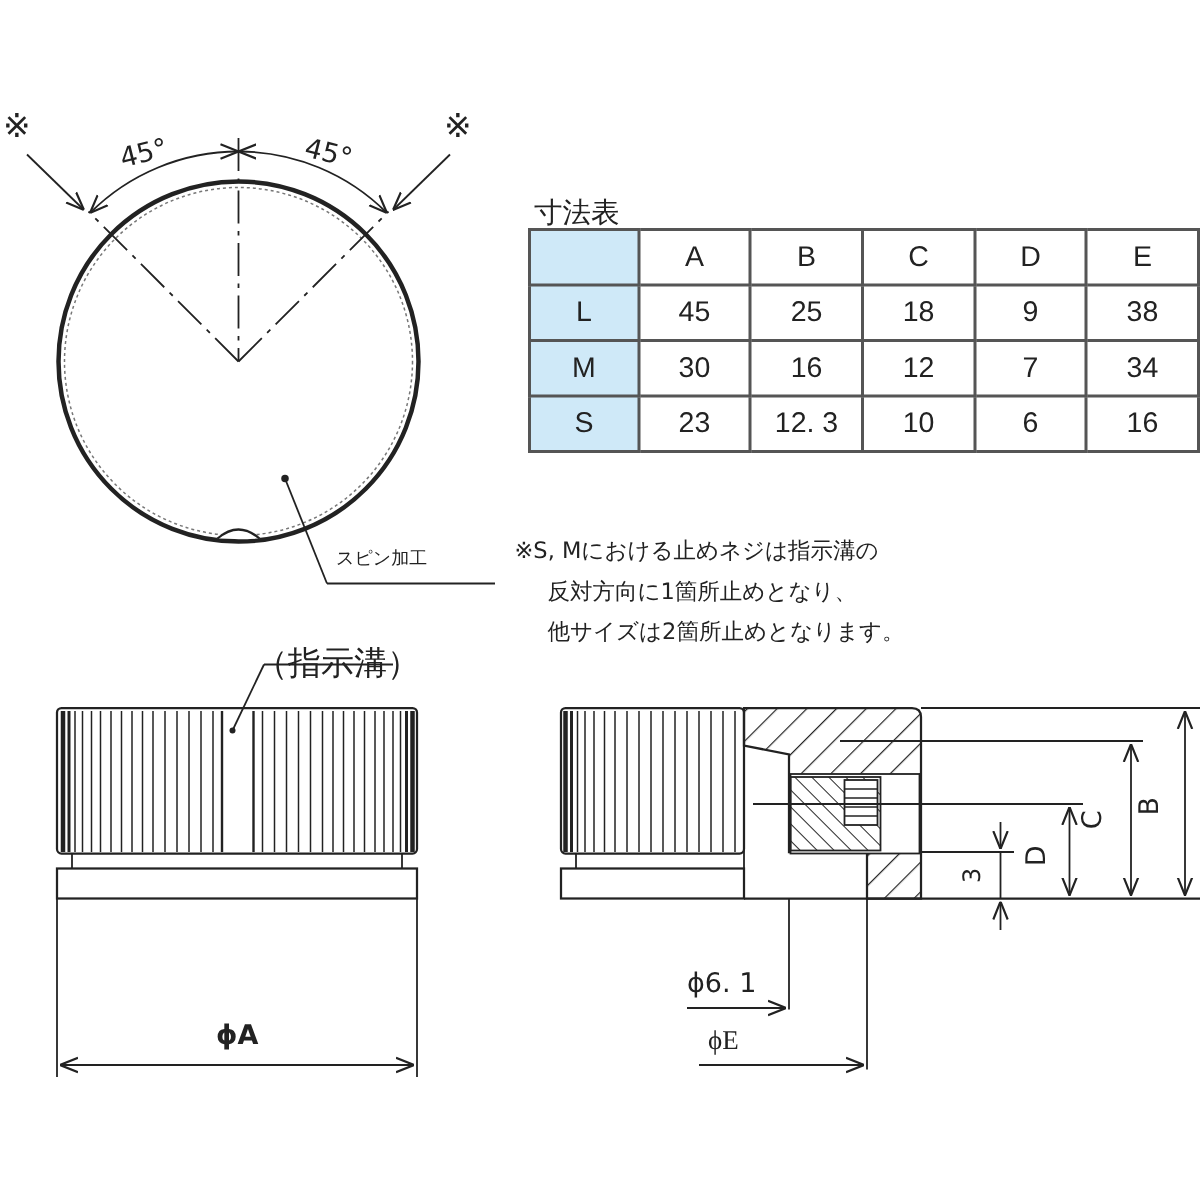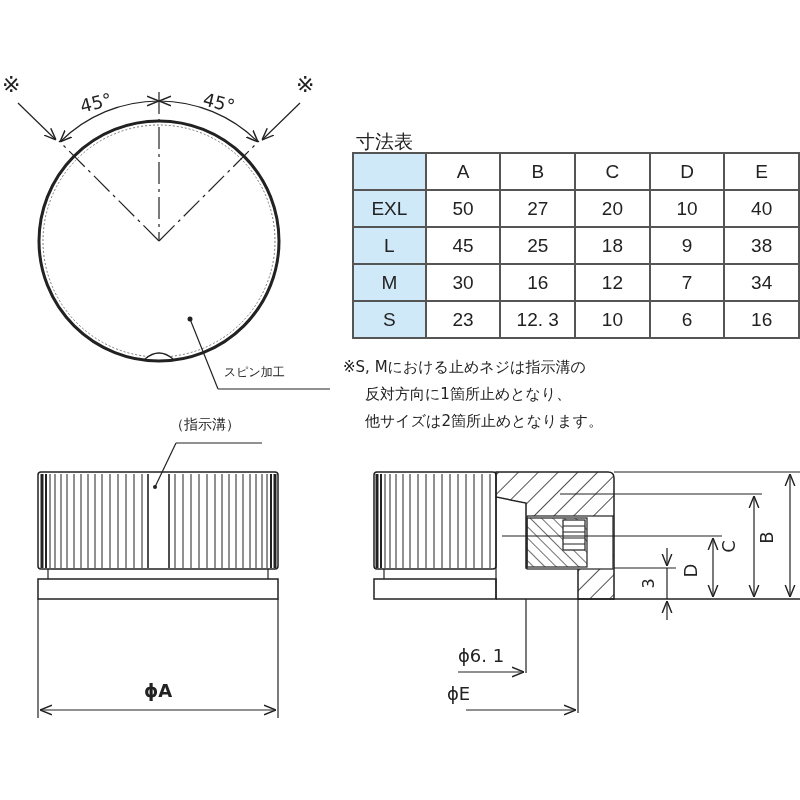--- a/index.html
+++ b/index.html
@@ -162,50 +162,42 @@
     <line x1="466" y1="710" x2="576" y2="710" stroke="#222" stroke-width="1.2" marker-end="url(#arr)"></line>
   </g>
 </svg>
 
 <span class="txt" style="left:2px;top:72px;font-size:22px;">※</span>
 <span class="txt" style="left:296px;top:72px;font-size:22px;">※</span>
 <span class="txt" style="left:80px;top:92px;font-size:18px;transform:rotate(-14deg);">45°</span>
 <span class="txt" style="left:203px;top:92px;font-size:18px;transform:rotate(14deg);">45°</span>
 <span class="txt" style="left:224px;top:364px;font-size:12px;">スピン加工</span>
 
-<span class="txt" style="left:170px;top:416px;font-size:14px;">（指示溝）</span>
+<span class="txt" style="left:170px;top:427px;font-size:22px;">（指示溝）</span>
 <span class="txt" style="left:144px;top:680px;font-size:18px;font-weight:bold;">ϕA</span>
 
 <span class="txt" style="left:458px;top:645px;font-size:18px;">ϕ6. 1</span>
-<span class="txt" style="left:447px;top:683px;font-size:18px;">ϕE</span>
+<span class="txt" style="left:472px;top:683px;font-size:18px;font-family:Liberation Serif, serif;">ϕE</span>
 <span class="txt" style="left:760px;top:527px;font-size:18px;transform:rotate(-90deg);">B</span>
 <span class="txt" style="left:722px;top:536px;font-size:18px;transform:rotate(-90deg);">C</span>
 <span class="txt" style="left:684px;top:560px;font-size:18px;transform:rotate(-90deg);">D</span>
 <span class="txt" style="left:643px;top:574px;font-size:16px;transform:rotate(-90deg);">3</span>
 
 <span class="txt title">寸法表</span>
 <table class="dim">
   <tbody>
       <tr>
     <th class="corner"></th>
     <th class="colh">A</th>
     <th class="colh">B</th>
     <th class="colh">C</th>
     <th class="colh">D</th>
     <th class="colh">E</th>
   </tr>
   <tr>
-    <th class="rowh">EXL</th>
-    <td>50</td>
-    <td>27</td>
-    <td>20</td>
-    <td>10</td>
-    <td>40</td>
-  </tr>
-  <tr>
     <th class="rowh">L</th>
     <td>45</td>
     <td>25</td>
     <td>18</td>
     <td>9</td>
     <td>38</td>
   </tr>
   <tr>
     <th class="rowh">M</th>
     <td>30</td>

